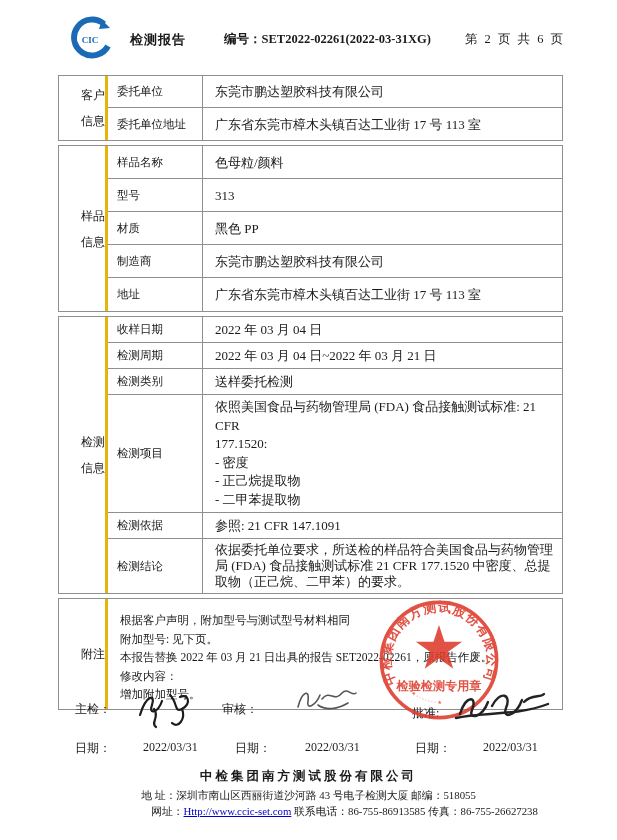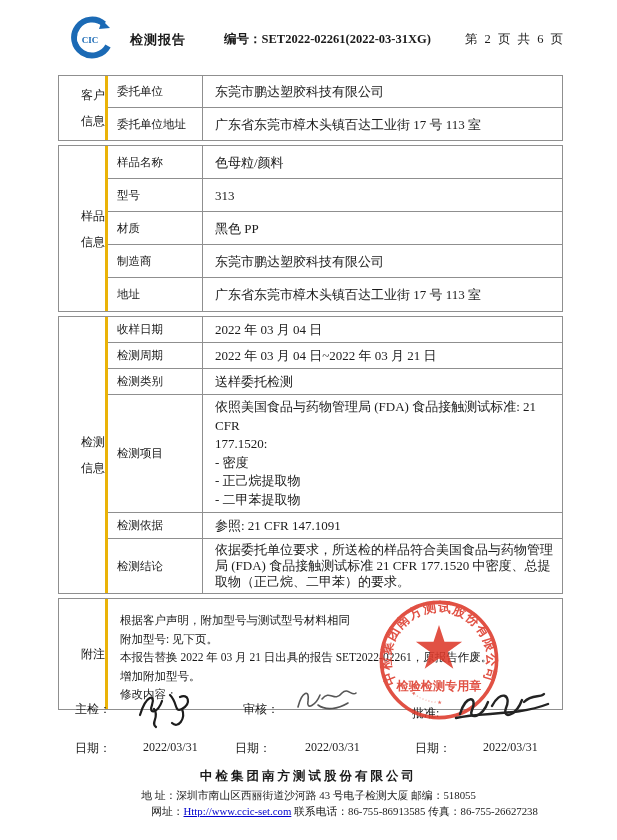--- a/index.html
+++ b/index.html
@@ -157,22 +157,22 @@
     </div>
 
     <div class="tsection">
       <div class="group-cell">
         <div class="group-label">附注</div>
       </div>
       <div class="notes-content">
         <div>根据客户声明，附加型号与测试型号材料相同</div>
         <div>附加型号: 见下页。</div>
         <div>本报告替换 2022 年 03 月 21 日出具的报告 SET2022-02261，原报告作废。</div>
+        <div>修改内容：</div>
         <div>增加附加型号。</div>
-        <div>修改内容：</div>
       </div>
     </div>
   </div>
 
   <svg class="stamp" viewBox="0 0 140 140">
     <defs>
       <path id="arcTop" d="M 22.3,95.4 A 54,54 0 1 1 117.7,95.4" fill="none"></path>
       <path id="arcBot" d="M 36,104 A 46,46 0 0 0 104,104" fill="none"></path>
     </defs>
     <circle cx="70" cy="70" r="64" fill="none" stroke="#dd3a2b" stroke-width="4"></circle>
@@ -188,21 +188,21 @@
 
   <div class="sig-label" style="left:75px; top:701px;">主检：</div>
   <svg class="sig-svg" style="left:130px; top:683px;" width="80" height="50" viewBox="0 0 80 50">
     <g fill="none" stroke="#1c1c1c" stroke-width="2.2" stroke-linecap="round">
       <path d="M10,32 C16,12 26,10 22,22 C18,32 28,30 32,18"></path>
       <path d="M24,26 C30,34 20,40 26,44"></path>
       <path d="M40,12 C48,20 44,30 52,26 C62,20 58,10 50,14"></path>
       <path d="M52,26 C56,36 48,46 42,40"></path>
     </g>
   </svg>
-  <div class="sig-label" style="left:243px; top:701px;font-family:Liberation Mono, monospace;">审核：</div>
+  <div class="sig-label" style="left:222px; top:701px;font-family:Liberation Mono, monospace;">审核：</div>
   <svg class="sig-svg" style="left:290px; top:681px;" width="70" height="40" viewBox="0 0 70 40">
     <g fill="none" stroke="#565656" stroke-width="1.6" stroke-linecap="round">
       <path d="M8,26 C12,10 20,8 18,20 C16,30 26,24 30,14"></path>
       <path d="M32,18 C40,8 44,22 52,12 C58,6 62,16 66,12"></path>
       <path d="M28,24 C36,30 48,28 58,22"></path>
     </g>
   </svg>
   <div class="sig-label" style="left:412px; top:705px; z-index:4;">批准:</div>
   <svg class="sig-svg" style="left:452px; top:684px;" width="100" height="45" viewBox="0 0 100 45">
     <g fill="none" stroke="#232323" stroke-width="2.4" stroke-linecap="round">

